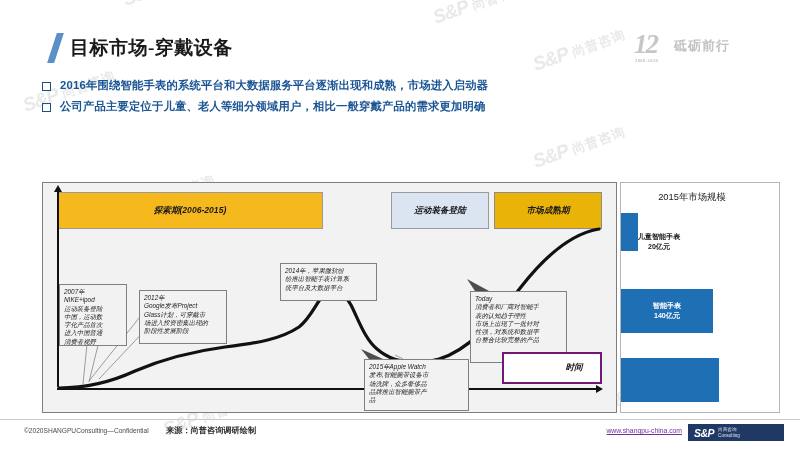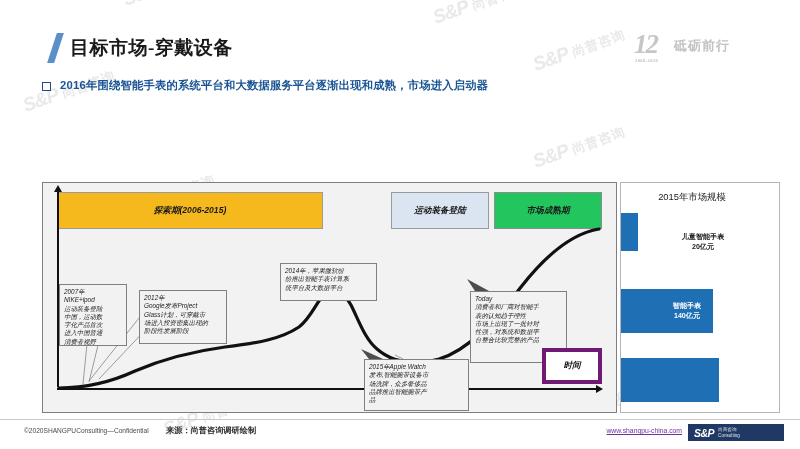--- a/index.html
+++ b/index.html
@@ -72,40 +72,40 @@
   
   .phase{
     position:absolute;top:9px;height:37px;
     display:flex;align-items:center;justify-content:center;text-align:center;
     font-size:8.6px;font-weight:bold;color:#1a1a1a;line-height:10.5px;
     box-sizing:border-box;
   }
   .ph1{left:14px;width:266px;background:#f5b91d;border:1px solid #9a9a9a;}
   .ph2{left:285px;width:59px;background:#2e6e7e;border:1px solid #9a9a9a;color:#fff;}
   .ph3{left:348px;width:98px;background:#dbe5f1;border:1px solid #9a9a9a;}
-  .ph4{left:451px;width:108px;background:#22c55e;border:1px solid #8c8c8c;}
+  .ph4{left:451px;width:108px;background:#eab308;border:1px solid #8c8c8c;}
 
   
   .axis-y{position:absolute;left:14px;top:8px;width:1.6px;height:196px;background:#111;}
   .axis-y::before{
     content:"";position:absolute;left:-3.2px;top:-6px;
     border-left:4.2px solid transparent;border-right:4.2px solid transparent;
     border-bottom:7px solid #111;
   }
   .axis-x{position:absolute;left:14px;bottom:22px;width:540px;height:1.6px;background:#111;}
   .axis-x::after{
     content:"";position:absolute;right:-6px;top:-3.2px;
     border-top:4.2px solid transparent;border-bottom:4.2px solid transparent;
     border-left:7px solid #111;
   }
   .time-box{
     position:absolute;right:14px;bottom:28px;width:52px;height:28px;
-    background:#fff;border:4px solid #701a75;
+    background:#fff;border:2px solid #701a75;
     display:flex;align-items:center;justify-content:center;
-    font-size:8.6px;font-weight:bold;color:#111;
+    font-size:8.6px;font-weight:bold;color:#111;padding-left:44px;
   }
 
   .curve{position:absolute;left:0;top:0;width:573px;height:229px;pointer-events:none;}
 
   
   .note{
     position:absolute;background:#f2f2f2;border:1px solid #808080;
     font-size:6.4px;color:#1a1a1a;line-height:8.3px;
     padding:3px 4px;box-sizing:border-box;white-space:pre-line;
   }
@@ -118,21 +118,21 @@
   
   .side-title{
     position:absolute;left:0;top:8px;width:142px;text-align:center;
     font-size:9.4px;color:#1a1a1a;
   }
   .bar{position:absolute;background:#1f6fb5;}
   .bar-lbl{
     position:absolute;text-align:center;font-size:7.1px;font-weight:bold;
     color:#1a1a1a;line-height:10px;
   }
-  .bar-lbl.onbar{color:#ffffff;padding-left:20px;}
+  .bar-lbl.onbar{color:#ffffff;}
 
   
   .foot-rule{position:absolute;left:0;top:419px;width:800px;height:1px;background:#c9c9c9;z-index:5;}
   .foot{position:absolute;left:0;top:419px;width:800px;height:36px;z-index:5;}
   .foot-left{position:absolute;left:24px;top:8px;font-size:6.6px;color:#4a4a4a;}
   .foot-src{position:absolute;left:166px;top:6px;font-size:8.2px;font-weight:bold;color:#2b2b2b;}
   .foot-url{position:absolute;right:118px;top:8px;font-size:6.8px;color:#7030a0;text-decoration:underline;}
   .foot-logo{
     position:absolute;right:16px;top:5px;height:17px;width:96px;
     background:#1f3864;display:flex;align-items:center;padding-left:6px;box-sizing:border-box;gap:4px;
@@ -195,20 +195,24 @@
         <div class="yrs">2008-2020</div>
       </div>
       <div class="hdr-logo-txt">砥砺前行</div>
     </div>
   </div>
 
   <div class="bullets">
     <div class="bl">
       <div class="bl-sq"></div>
       <div class="bl-tx">2016年围绕智能手表的系统平台和大数据服务平台逐渐出现和成熟，市场进入启动器</div>
+    </div>
+    <div class="bl">
+      <div class="bl-sq"></div>
+      <div class="bl-tx">公司产品主要定位于儿童、老人等细分领域用户，相比一般穿戴产品的需求更加明确</div>
     </div>
   </div>
 
   <div class="chart-frame">
 
     <div class="phase ph1">探索期(2006-2015)</div>
     <div class="phase ph3">运动装备登陆</div>
     <div class="phase ph4">市场成熟期</div>
 
     <div class="axis-y"></div>
@@ -260,21 +264,21 @@
 台整合比较完整的产品</div>
 
     <div class="time-box">时间</div>
   </div>
 
   <div class="side-frame">
     <div class="side-title">2015年市场规模</div>
   </div>
 
   <div class="bar" style="left:621px;top:213px;width:17px;height:38px;z-index:6;"></div>
-  <div class="bar-lbl" style="left:653px;top:232px;width:100px;z-index:6;">
+  <div class="bar-lbl" style="left:609px;top:232px;width:100px;z-index:6;">
     <div>儿童智能手表</div>
     <div>20亿元</div>
   </div>
 
   <div class="bar" style="left:621px;top:289px;width:92px;height:44px;z-index:6;"></div>
   <div class="bar-lbl onbar" style="left:621px;top:301px;width:92px;z-index:7;">
     <div>智能手表</div>
     <div>140亿元</div>
   </div>
 

